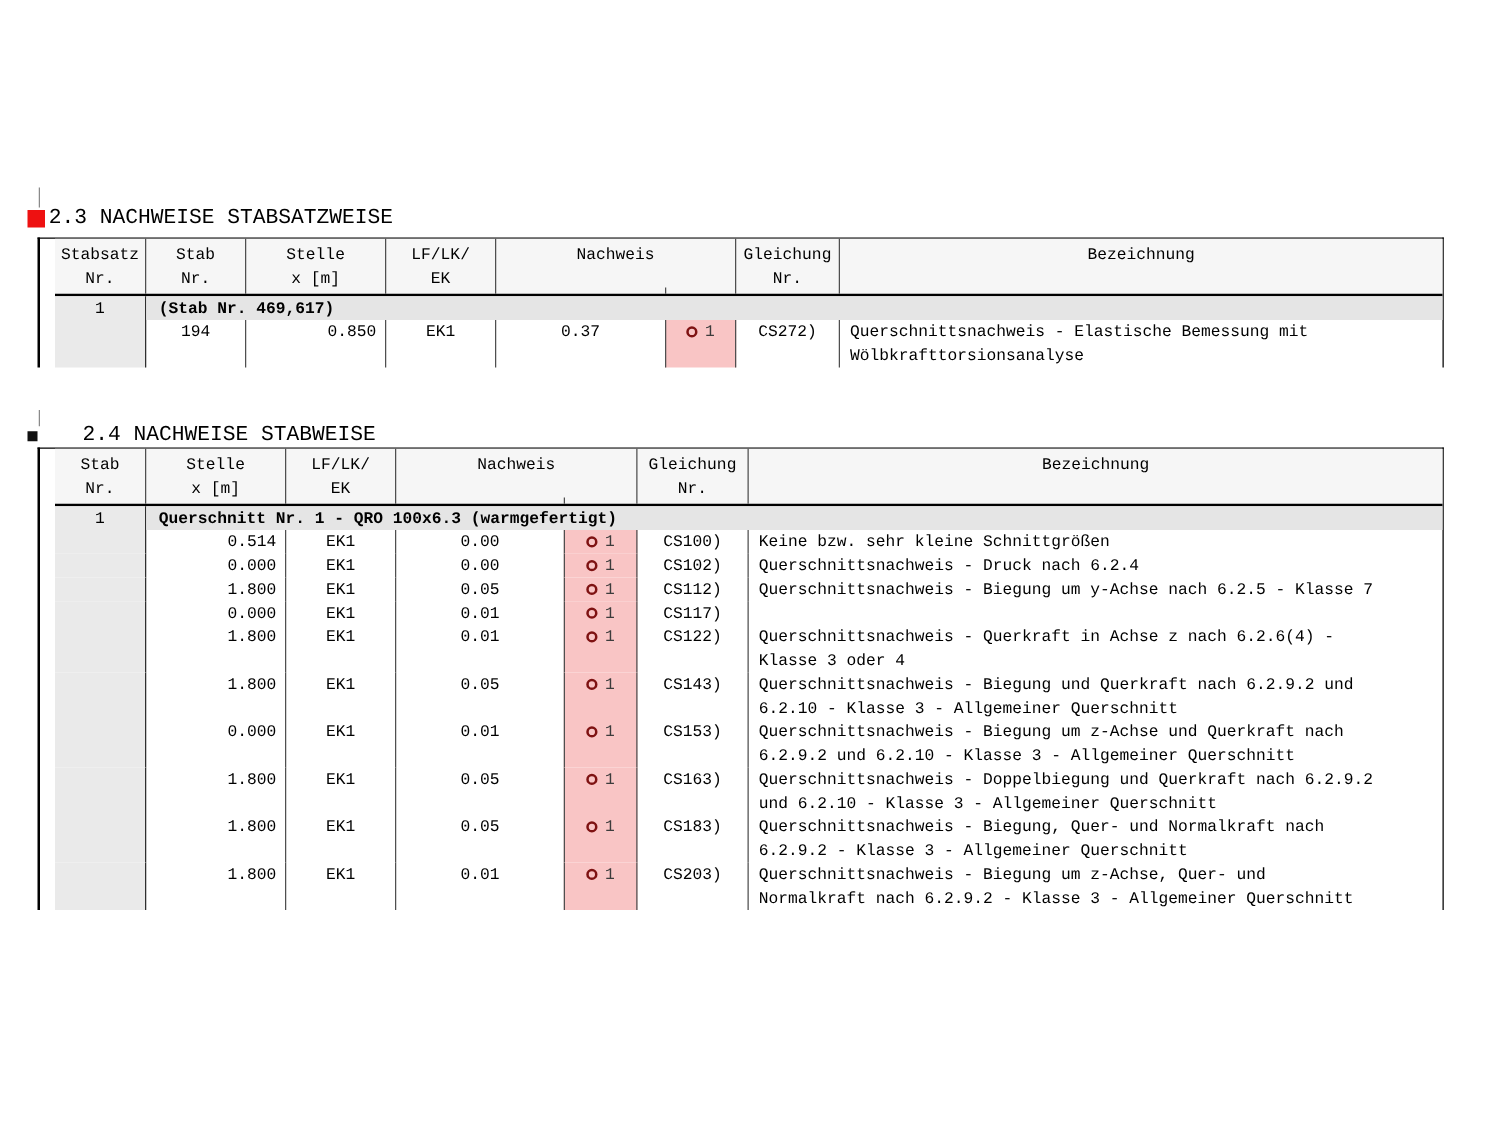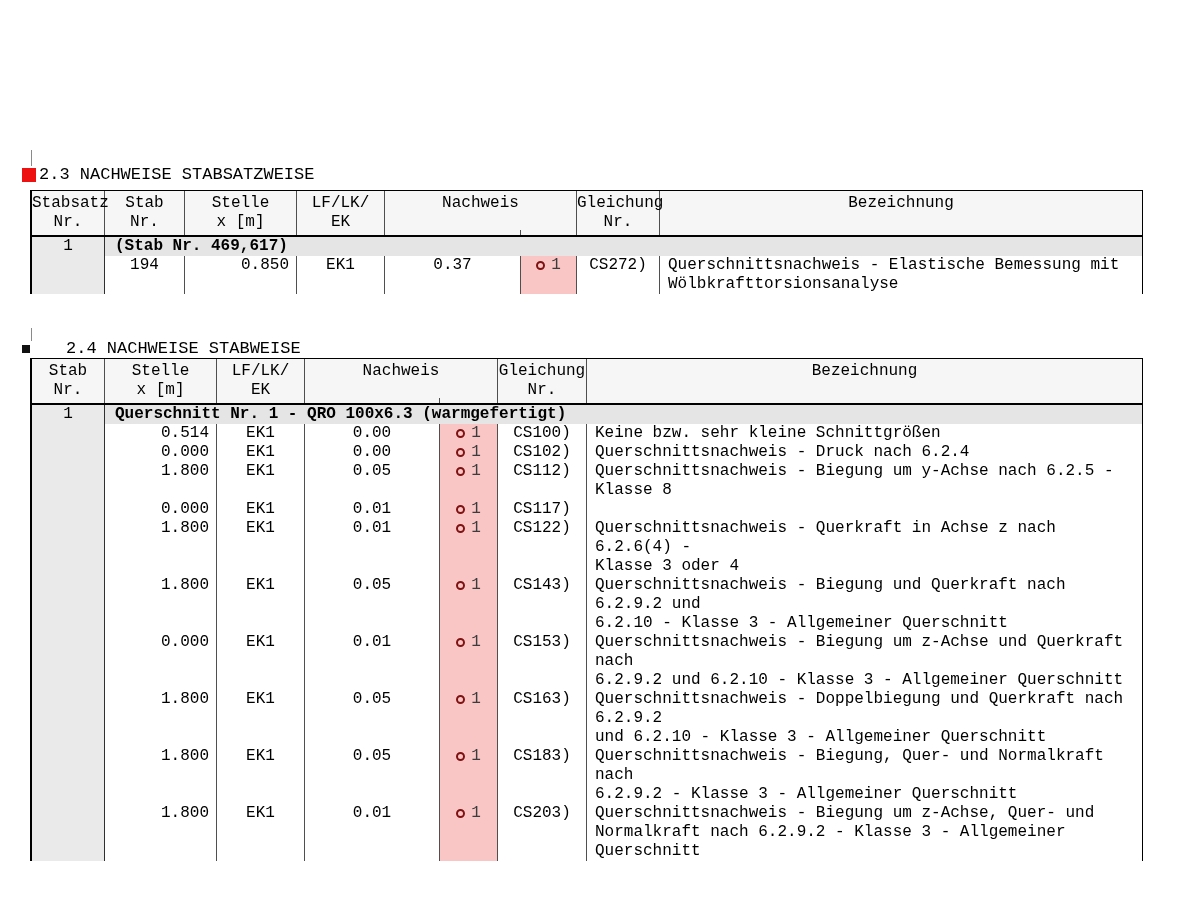--- a/index.html
+++ b/index.html
@@ -12,21 +12,21 @@
 
   
   .sect-title{display:flex;align-items:center;font-size:17px;color:#000;white-space:nowrap;}
   .marker-red{width:14px;height:14px;background:#ee1111;margin-right:3px;flex:0 0 auto;}
   .marker-black{width:8px;height:8px;background:#111;margin-right:6px;flex:0 0 auto;}
 
   
   .tbl{
     width:1110px;background:#fff;
     border-top:1px solid #000;border-left:2px solid #000;border-right:1px solid #000;
-    font-size:16px;line-height:19px;
+    font-size:13px;line-height:19px;padding-left:12px;
   }
   .tbl *{box-sizing:border-box;}
   .thead{display:flex;background:#f6f6f6;border-bottom:2px solid #000;}
   .th{padding:3px 0;text-align:center;position:relative;}
   .th .l2{min-height:19px;}
   .v{border-right:1px solid #4f4f4f;}
   .vd{border-right:1px solid #2f2f2f;}
   .tick{position:absolute;bottom:0;width:1px;height:5px;background:#4f4f4f;}
   .row{display:flex;}
   .cell{min-height:19px;}
@@ -179,21 +179,21 @@
 
   <div class="row">
     <div class="cell c-first vd t2-c1"></div>
     <div class="cell c-num v t2-c2">1.800</div>
     <div class="cell c-center v t2-c3">EK1</div>
     <div class="cell c-center t2-c4">0.05</div>
     <div class="cell c-flag t2-flag">
       <span class="ring"></span><span>1</span>
     </div>
     <div class="cell c-eq v t2-c5">CS112)</div>
-    <div class="cell c-desc t2-c6">Querschnittsnachweis - Biegung um y-Achse nach 6.2.5 - Klasse 8</div>
+    <div class="cell c-desc t2-c6">Querschnittsnachweis - Biegung um y-Achse nach 6.2.5 - Klasse 7</div>
   </div>
 
   <div class="row">
     <div class="cell c-first vd t2-c1"></div>
     <div class="cell c-num v t2-c2">0.000</div>
     <div class="cell c-center v t2-c3">EK1</div>
     <div class="cell c-center t2-c4">0.01</div>
     <div class="cell c-flag t2-flag">
       <span class="ring"></span><span>1</span>
     </div>

